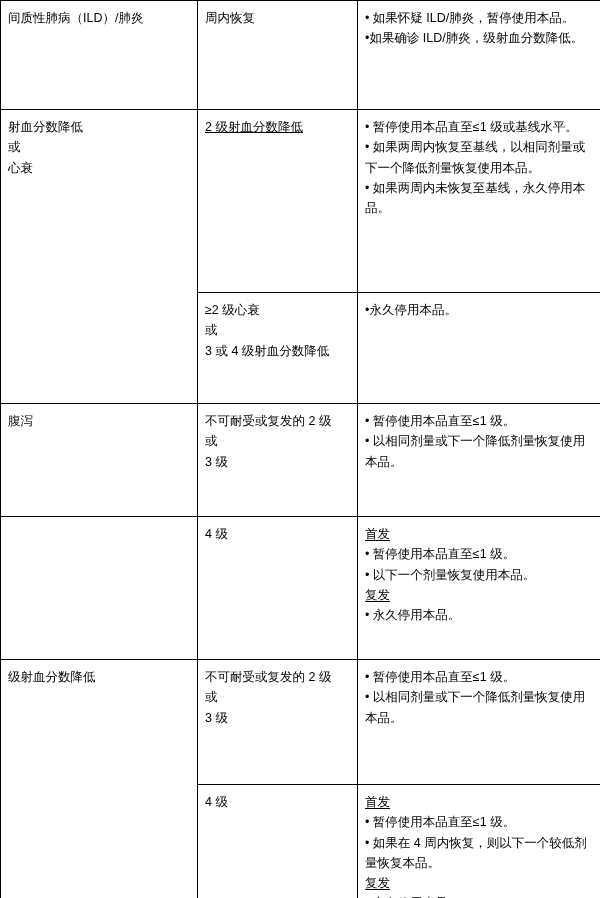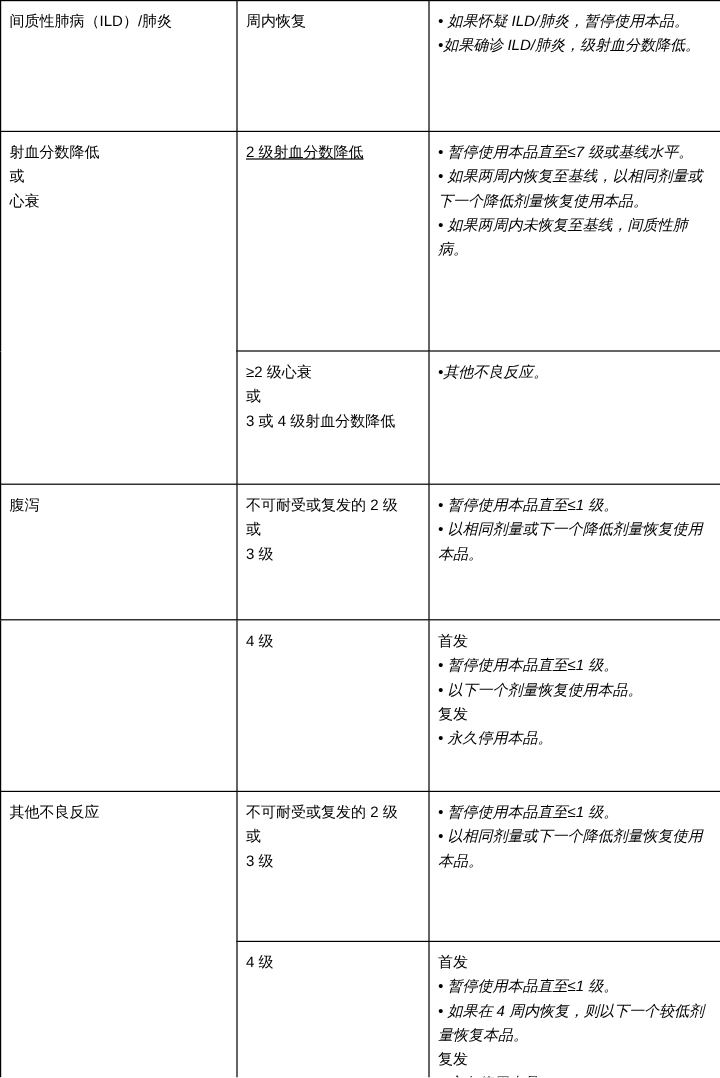--- a/index.html
+++ b/index.html
@@ -34,26 +34,26 @@
   }
   col.c1 { width: 197px; }
   col.c2 { width: 160px; }
   col.c3 { width: 243px; }
 
   .cell-lines > div {
     margin: 0;
     padding: 0;
   }
   .underline {
+    text-decoration: underline;
     text-underline-offset: 2px;
   }
   .bullet-hang {
     padding-left: 0;
     text-indent: 0;
-    font-style: italic;
   }
 </style>
 </head>
 <body>
 
 <div id="page">
   <table class="ae-table">
     <colgroup>
       <col class="c1">
       <col class="c2">
@@ -77,34 +77,34 @@
       <tr>
         <td class="cell-lines" rowspan="2">
           <div>射血分数降低</div>
           <div>或</div>
           <div>心衰</div>
         </td>
         <td class="cell-lines" style="height:168px;text-decoration:underline;">
           <div>2 级射血分数降低</div>
         </td>
         <td class="cell-lines">
-          <div class="bullet-hang">• 暂停使用本品直至≤7 级或基线水平。</div>
+          <div class="bullet-hang">• 暂停使用本品直至≤1 级或基线水平。</div>
           <div class="bullet-hang">• 如果两周内恢复至基线，以相同剂量或下一个降低剂量恢复使用本品。</div>
-          <div class="bullet-hang">• 如果两周内未恢复至基线，间质性肺病。</div>
+          <div class="bullet-hang">• 如果两周内未恢复至基线，永久停用本品。</div>
         </td>
       </tr>
 
       <tr>
         <td class="cell-lines" style="height:96px;margin-left:24px;">
           <div>≥2 级心衰</div>
           <div>或</div>
           <div>3 或 4 级射血分数降低</div>
         </td>
         <td class="cell-lines">
-          <div class="bullet-hang">•其他不良反应。</div>
+          <div class="bullet-hang">•永久停用本品。</div>
         </td>
       </tr>
 
       <tr>
         <td class="cell-lines" style="height:98px;margin-left:12px;">
           <div>腹泻</div>
         </td>
         <td class="cell-lines">
           <div>不可耐受或复发的 2 级</div>
           <div>或</div>
@@ -125,21 +125,21 @@
           <div class="underline">首发</div>
           <div class="bullet-hang">• 暂停使用本品直至≤1 级。</div>
           <div class="bullet-hang">• 以下一个剂量恢复使用本品。</div>
           <div class="underline">复发</div>
           <div class="bullet-hang">• 永久停用本品。</div>
         </td>
       </tr>
 
       <tr>
         <td class="cell-lines" rowspan="2">
-          <div>其他不良反应</div>
+          <div>级射血分数降低</div>
         </td>
         <td class="cell-lines" style="height:110px;">
           <div>不可耐受或复发的 2 级</div>
           <div>或</div>
           <div>3 级</div>
         </td>
         <td class="cell-lines">
           <div class="bullet-hang">• 暂停使用本品直至≤1 级。</div>
           <div class="bullet-hang">• 以相同剂量或下一个降低剂量恢复使用本品。</div>
         </td>

